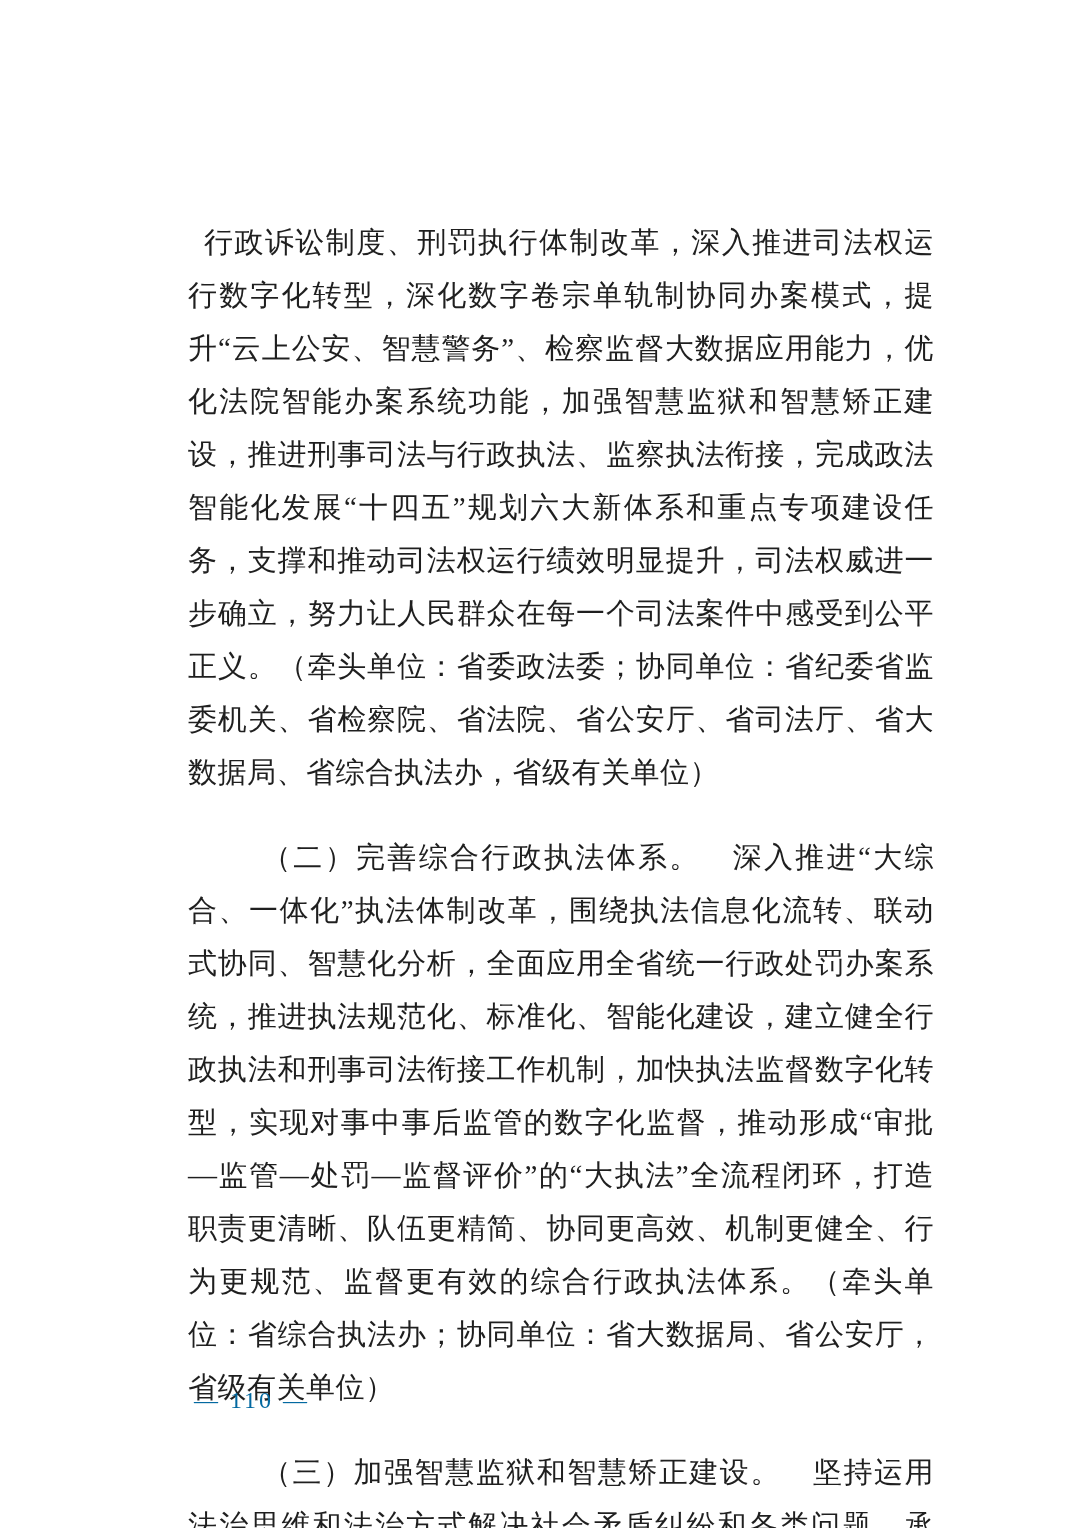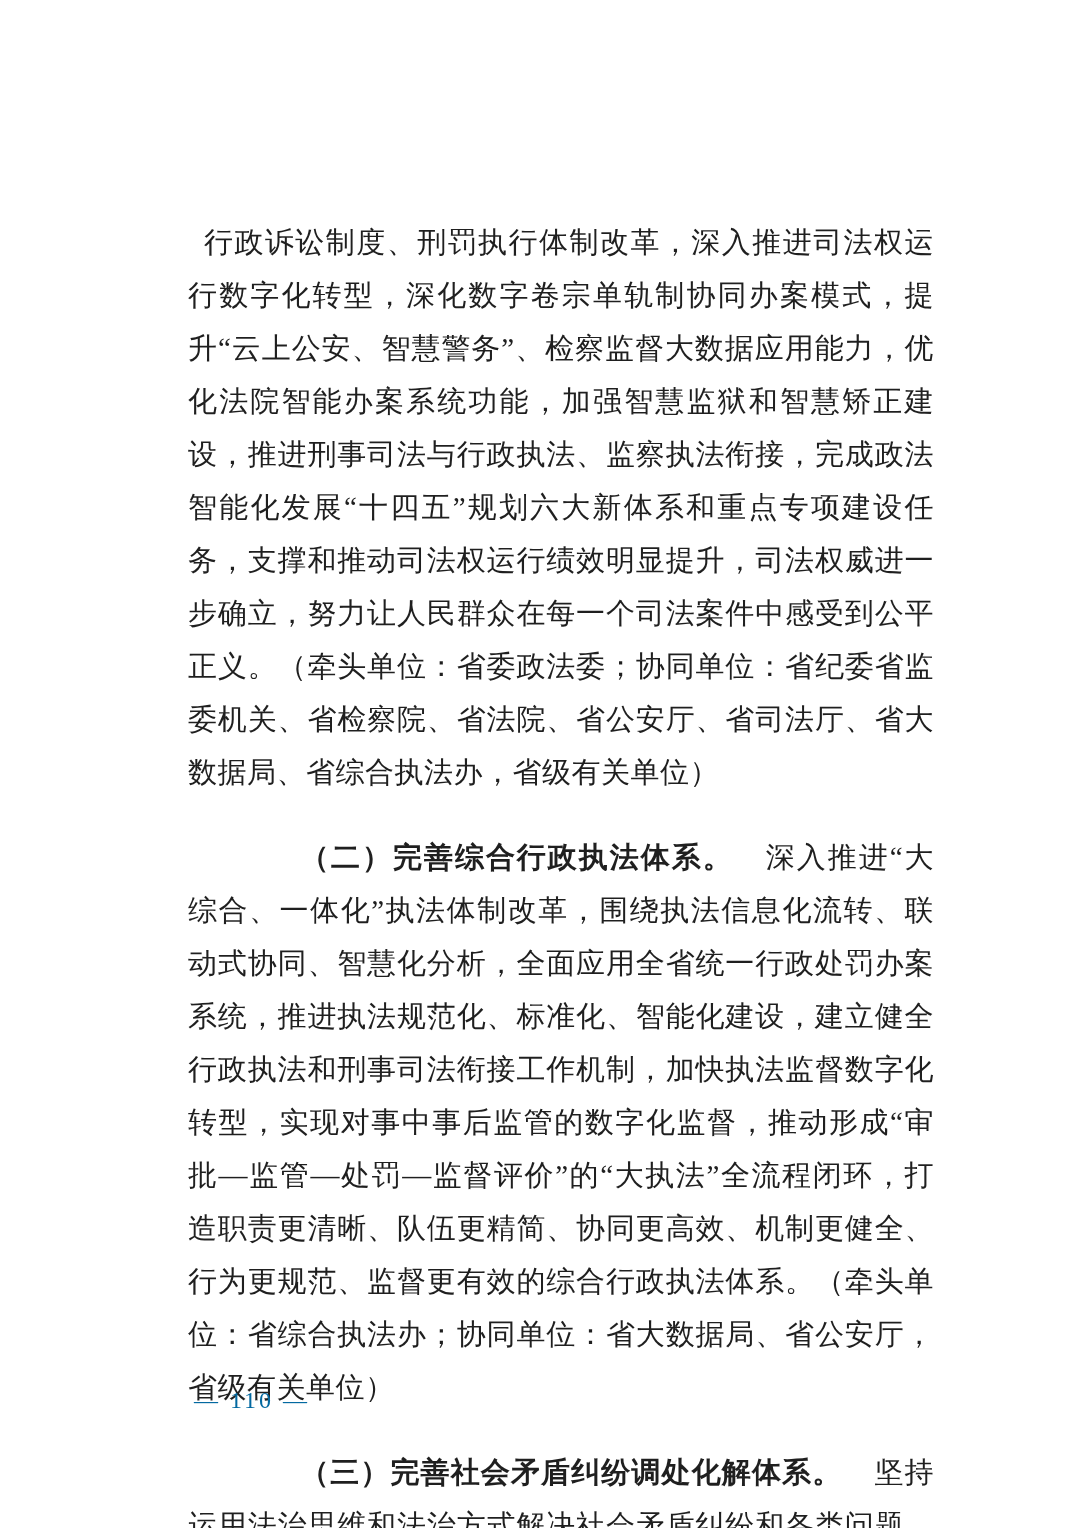--- a/index.html
+++ b/index.html
@@ -30,37 +30,36 @@
     text-justify: inter-ideograph;
     letter-spacing: 0.5px;
   }
   .content p {
     margin: 0;
   }
   .content p.indent {
     text-indent: 2em;
   }
   .lead {
-    font-weight: bold;
-    margin-left: 38px;
+    font-weight: normal;
   }
   .footer {
     position: absolute;
     left: 162px;
     top: 1348px;
     font-size: 24px;
     line-height: 40px;
     color: #0369a1;
     letter-spacing: 3px;
     text-align: left;
   }
 </style>
 </head>
 <body>
 
 <div class="page">
   <div class="content" id="paragraphs">
       <p><span>行政诉讼制度、刑罚执行体制改革，深入推进司法权运行数字化转型，深化数字卷宗单轨制协同办案模式，提升“云上公安、智慧警务”、检察监督大数据应用能力，优化法院智能办案系统功能，加强智慧监狱和智慧矫正建设，推进刑事司法与行政执法、监察执法衔接，完成政法智能化发展“十四五”规划六大新体系和重点专项建设任务，支撑和推动司法权运行绩效明显提升，司法权威进一步确立，努力让人民群众在每一个司法案件中感受到公平正义。（牵头单位：省委政法委；协同单位：省纪委省监委机关、省检察院、省法院、省公安厅、省司法厅、省大数据局、省综合执法办，省级有关单位）</span></p>
       <p class="indent"><span class="lead">（二）完善综合行政执法体系。</span><span>深入推进“大综合、一体化”执法体制改革，围绕执法信息化流转、联动式协同、智慧化分析，全面应用全省统一行政处罚办案系统，推进执法规范化、标准化、智能化建设，建立健全行政执法和刑事司法衔接工作机制，加快执法监督数字化转型，实现对事中事后监管的数字化监督，推动形成“审批—监管—处罚—监督评价”的“大执法”全流程闭环，打造职责更清晰、队伍更精简、协同更高效、机制更健全、行为更规范、监督更有效的综合行政执法体系。（牵头单位：省综合执法办；协同单位：省大数据局、省公安厅，省级有关单位）</span></p>
-      <p class="indent"><span class="lead">（三）完善社会矛盾纠纷调处化解体系。</span><span>坚持运用法治思维和法治方式解决社会矛盾纠纷和各类问题，承接“牵头单位、条抓块统”改革创新成果，围绕高水平完成全覆盖的市域社会治理</span></p>
+      <p class="indent"><span class="lead">（三）加强智慧监狱和智慧矫正建设。</span><span>坚持运用法治思维和法治方式解决社会矛盾纠纷和各类问题，承接“牵头单位、条抓块统”改革创新成果，围绕高水平完成全覆盖的市域社会治理</span></p>
     </div>
   <div class="footer">— 110 —</div>
 </div>
 
 </body></html>

